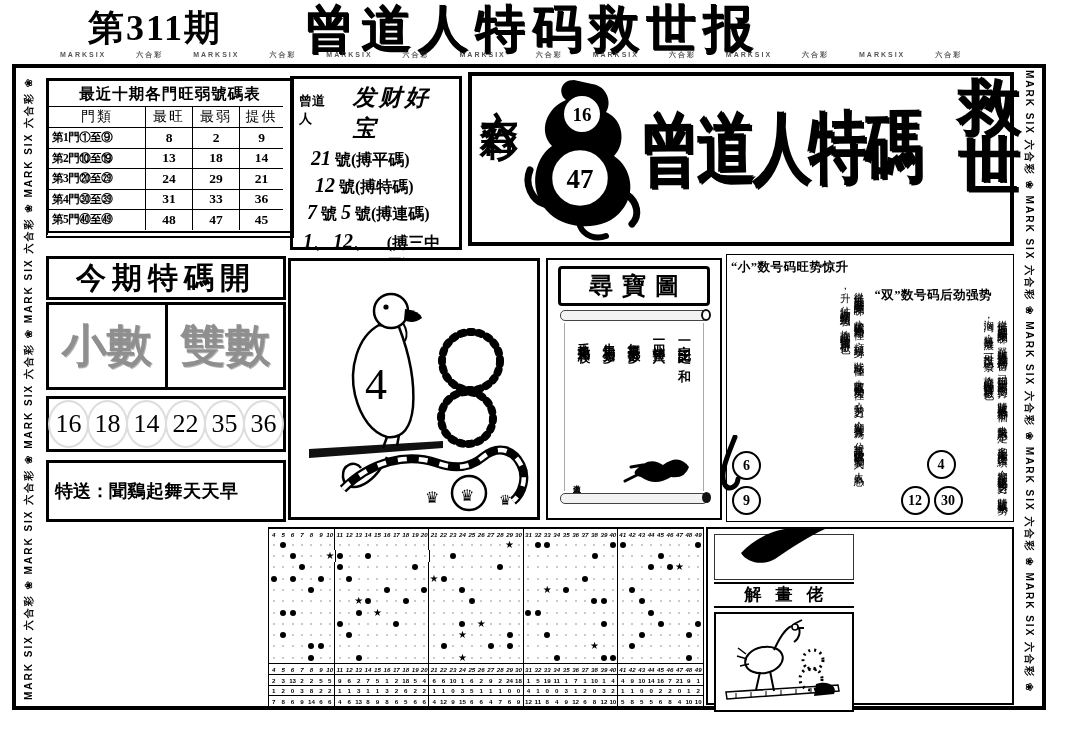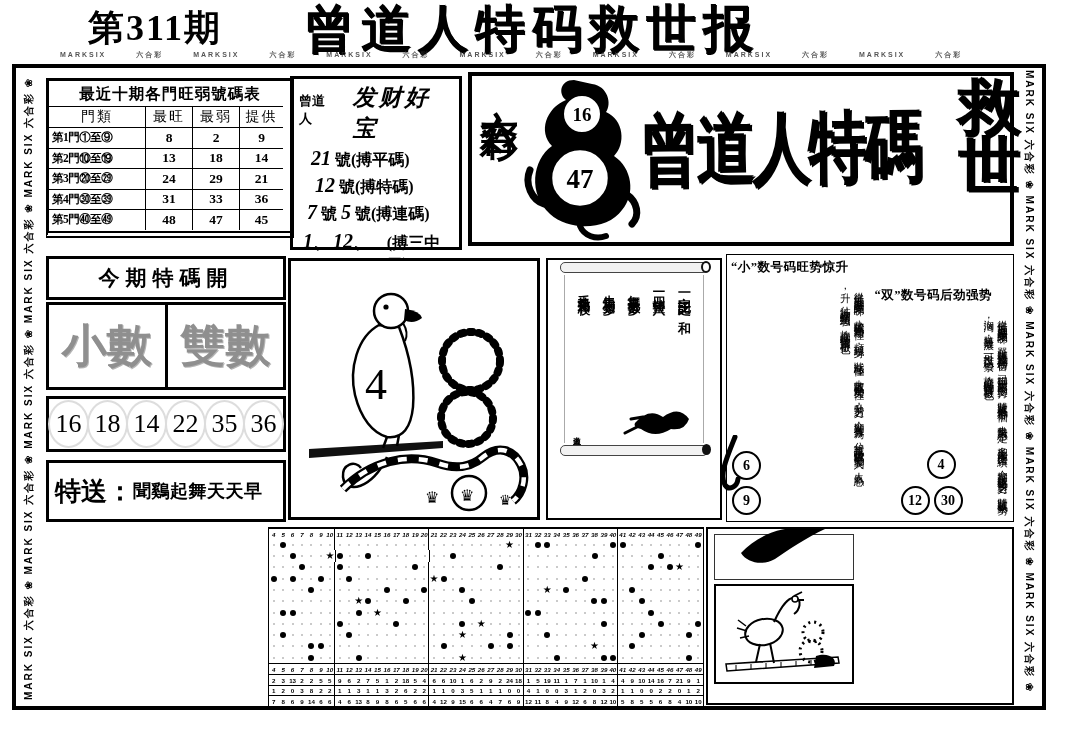--- a/index.html
+++ b/index.html
@@ -52,32 +52,32 @@
   #banner-lottery{left:8px;top:4px;height:162px;writing-mode:vertical-rl;font-size:38px;font-weight:900;
                   letter-spacing:6px;line-height:1;}
   #gourd{left:52px;top:0;}
   #banner-callig{left:168px;top:22px;font-size:58px;font-weight:900;white-space:nowrap;letter-spacing:-2px;
                  transform:scaleY(1.35) rotate(-.5deg);transform-origin:left top;text-shadow:2px 1px 0 #000;}
   #banner-stack{left:486px;top:2px;display:flex;flex-direction:column;line-height:.95;font-size:62px;font-weight:900;
                 text-shadow:2px 1px 0 #000;}
 
   
   #res-head{left:46px;top:256px;width:240px;height:44px;border:3px solid #000;box-sizing:border-box;
-            font-size:21px;font-weight:900;letter-spacing:6px;text-align:center;line-height:38px;}
+            font-size:30px;font-weight:900;letter-spacing:6px;text-align:center;line-height:38px;}
   #duo{left:46px;top:302px;width:240px;height:88px;border:3px solid #000;box-sizing:border-box;display:flex;}
   .duo-cell{flex:1;display:flex;align-items:center;justify-content:center;font-size:45px;font-weight:900;
             color:#8f8f8f;text-shadow:1px 1px 0 #b5b5b5;}
   .duo-cell + .duo-cell{border-left:3px solid #000;}
   #res-nums{left:46px;top:396px;width:240px;height:56px;border:3px solid #000;box-sizing:border-box;
             display:flex;align-items:center;justify-content:center;}
   .rnum{width:37px;height:44px;border:2px solid #ddd;border-radius:50%;display:flex;align-items:center;
         justify-content:center;font-size:26px;margin:0 -1px;}
   #res-special{left:46px;top:460px;width:240px;height:62px;border:3px solid #000;box-sizing:border-box;
                display:flex;align-items:center;padding-left:6px;}
-  #special-label{font-size:26px;font-weight:900;}
+  #special-label{font-size:18px;font-weight:900;}
   #special-value{font-size:18px;font-weight:700;letter-spacing:.5px;}
 
   
   #pic{left:288px;top:258px;width:252px;height:262px;border:3px solid #000;box-sizing:border-box;background:#fff;}
 
   
   #treasure{left:546px;top:258px;width:176px;height:262px;border:2px solid #000;box-sizing:border-box;}
   #treasure-head{margin:6px 10px 4px;border:3px solid #000;border-radius:4px;font-size:24px;font-weight:900;
                  text-align:center;letter-spacing:9px;text-indent:9px;padding:1px 0;}
   .rod{height:9px;margin:2px 12px;border:1.5px solid #444;border-radius:5px;background:#f2f2f2;position:relative;}
@@ -262,20 +262,21 @@
       <path d="M52,228 C80,200 116,192 146,202 C166,209 180,206 192,196 C207,184 222,188 230,204 C236,216 232,232 222,240" fill="none" stroke="#000" stroke-width="9"></path>
       <path d="M52,228 C80,200 116,192 146,202 C166,209 180,206 192,196 C207,184 222,188 230,204 C236,216 232,232 222,240" fill="none" stroke="#fff" stroke-width="4.5" stroke-dasharray="9 12"></path>
       <text x="134" y="242" font-size="16">♛</text>
       <circle cx="178" cy="232" r="17" fill="#fff" stroke="#000" stroke-width="2.5"></circle>
       <text x="169" y="240" font-size="16">♛</text>
       <text x="208" y="244" font-size="14">♛</text>
     </svg>
   </div>
 
   <div class="abs" id="treasure">
+    <div id="treasure-head">尋寶圖</div>
     <div class="rod top">
         <span class="knob"></span>
       </div>
     <div id="paper">
       <div id="poem">
           <div class="pcol main">一字記之曰：和</div>
           <div class="pcol">一四轉望八</div>
           <div class="pcol">無事玩數多</div>
           <div class="pcol">牛馬相見多</div>
           <div class="pcol">手執果和枝</div>
@@ -1241,20 +1242,21 @@
       </div>
     </div>
 
   <div class="abs" id="interp">
     <div id="interp-left">
       <div id="interp-banner">
         <svg width="100" height="44" viewBox="0 0 100 44">
           <path d="M8,30 C28,8 60,0 92,6 C74,14 54,28 42,36 C30,43 14,40 8,30 Z" fill="#000"></path>
         </svg>
       </div>
+      <div id="interp-label">解畫佬</div>
       <div id="interp-draw">
         <svg width="138" height="94" viewBox="0 0 138 94">
           <path d="M10,78 L122,71 L123,77 L11,85 Z" fill="#fff" stroke="#000" stroke-width="1.5"></path>
           <path d="M20,79 l0,5 M35,78 l0,5 M50,77 l0,5 M65,76 l0,5 M80,75 l0,5 M95,74 l0,5 M110,73 l0,5" stroke="#000" stroke-width="1"></path>
           <ellipse cx="48" cy="46" rx="19" ry="13" fill="#fff" stroke="#000" stroke-width="2" transform="rotate(-12 48 46)"></ellipse>
           <path d="M58,36 C66,18 74,10 80,12 C86,14 84,24 78,28" fill="none" stroke="#000" stroke-width="2"></path>
           <path d="M78,10 l8,-4 M79,14 l9,0" stroke="#000" stroke-width="1.8"></path>
           <circle cx="79" cy="13" r="3" fill="#fff" stroke="#000" stroke-width="1.5"></circle>
           <path d="M30,40 l-8,-6 M31,45 l-10,-3 M33,50 l-9,2" stroke="#000" stroke-width="1.5"></path>
           <path d="M44,58 L40,76 M54,57 L58,77" stroke="#000" stroke-width="2"></path>

